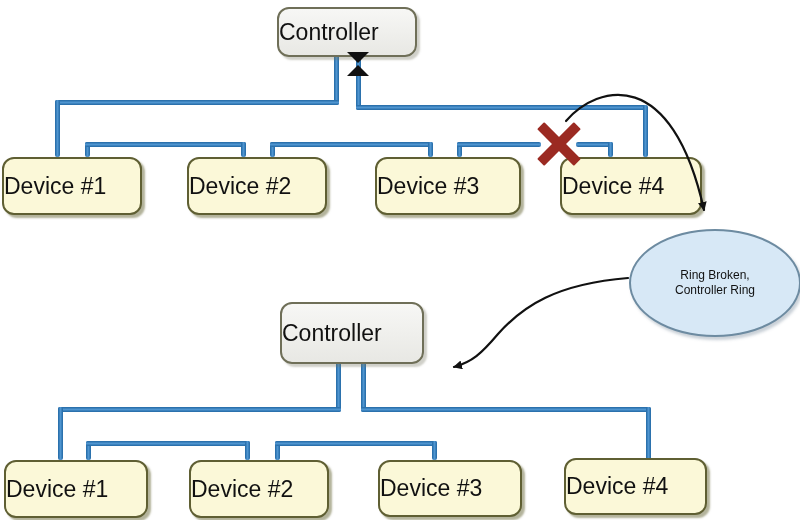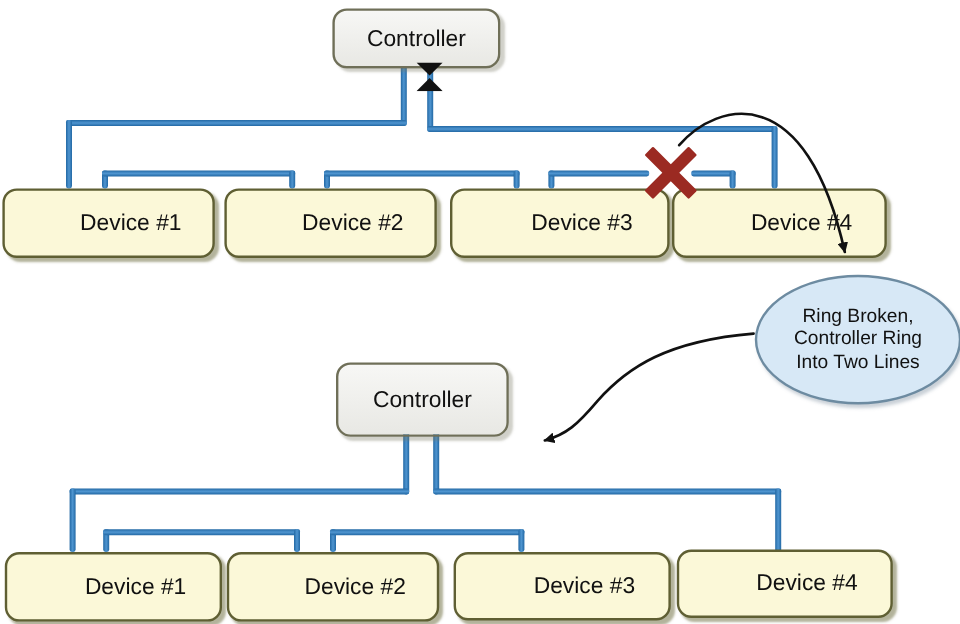--- a/index.html
+++ b/index.html
@@ -13,41 +13,40 @@
   .canvas{
     position:relative;width:800px;height:520px;background:var(--bg);
     font-family:"Liberation Sans",sans-serif;color:var(--ink);overflow:hidden;
   }
   
   .seg{position:absolute;z-index:1;border-radius:2px;}
   .seg.h{height:5px;background:linear-gradient(180deg,var(--link_dark) 0%,var(--link_light) 50%,var(--link_dark) 100%);}
   .seg.v{width:5px;background:linear-gradient(90deg,var(--link_dark) 0%,var(--link_light) 50%,var(--link_dark) 100%);}
   
   .node{
-    position:absolute;z-index:3;display:flex;align-items:center;justify-content:center;
-    border-radius:12px;font-size:19px;line-height:1;color:var(--ink);
+    position:absolute;z-index:3;display:flex;align-items:center;justify-content:flex-start;
+    border-radius:12px;font-size:23px;line-height:1;color:var(--ink);
   }
   .device{
     background:var(--device_fill);border:2px solid var(--device_border);
     box-shadow:3px 3px 2px rgba(104,104,56,0.5);
-    padding-left:37px;
   }
   .controller{
     background:linear-gradient(180deg,var(--controller_fill_top),var(--controller_fill_bottom));
     border:2px solid var(--controller_border);
     box-shadow:3px 3px 2px rgba(120,120,100,0.35);
   }
   
   .callout{
     position:absolute;z-index:4;left:629px;top:229px;width:168px;height:104px;
     background:var(--callout_fill);border:2px solid var(--callout_border);border-radius:50%;
     display:flex;flex-direction:column;align-items:center;justify-content:center;
     box-shadow:2px 3px 3px rgba(100,120,140,0.35);
   }
-  .callout .line{font-size:16px;line-height:1.22;text-align:center;white-space:nowrap;}
+  .callout .line{font-size:12px;line-height:1.22;text-align:center;white-space:nowrap;}
   
   .broken-x{position:absolute;z-index:4;left:533px;top:118px;width:52px;height:52px;}
   .broken-x .bar{
     position:absolute;left:0;top:21px;width:100%;height:10px;
     background:var(--broken_x);border-radius:1px;
   }
   .broken-x .bar.a{transform:rotate(45deg);}
   .broken-x .bar.b{transform:rotate(-45deg);}
   
   .blocked-port{position:absolute;z-index:4;left:347px;top:52px;width:22px;height:24px;}
@@ -105,21 +104,20 @@
       <span>Device #3</span>
     </div>
     <div class="node device" style="left:560px;top:157px;width:138px;height:54px;">
       <span>Device #4</span>
     </div>
   </div>
 
   <div class="callout">
     <div class="line">Ring Broken,</div>
     <div class="line">Controller Ring</div>
-    <div class="line">Into Two Lines</div>
   </div>
 
   <div>
     <div class="seg v" style="left:336px;top:360px;height:52px;"></div>
     <div class="seg h" style="left:58px;top:407px;width:283px;"></div>
     <div class="seg v" style="left:58px;top:407px;height:53px;"></div>
     <div class="seg v" style="left:361px;top:360px;height:52px;"></div>
     <div class="seg h" style="left:361px;top:407px;width:290px;"></div>
     <div class="seg v" style="left:646px;top:407px;height:53px;"></div>
     <div class="seg v" style="left:86px;top:441px;height:19px;"></div>

